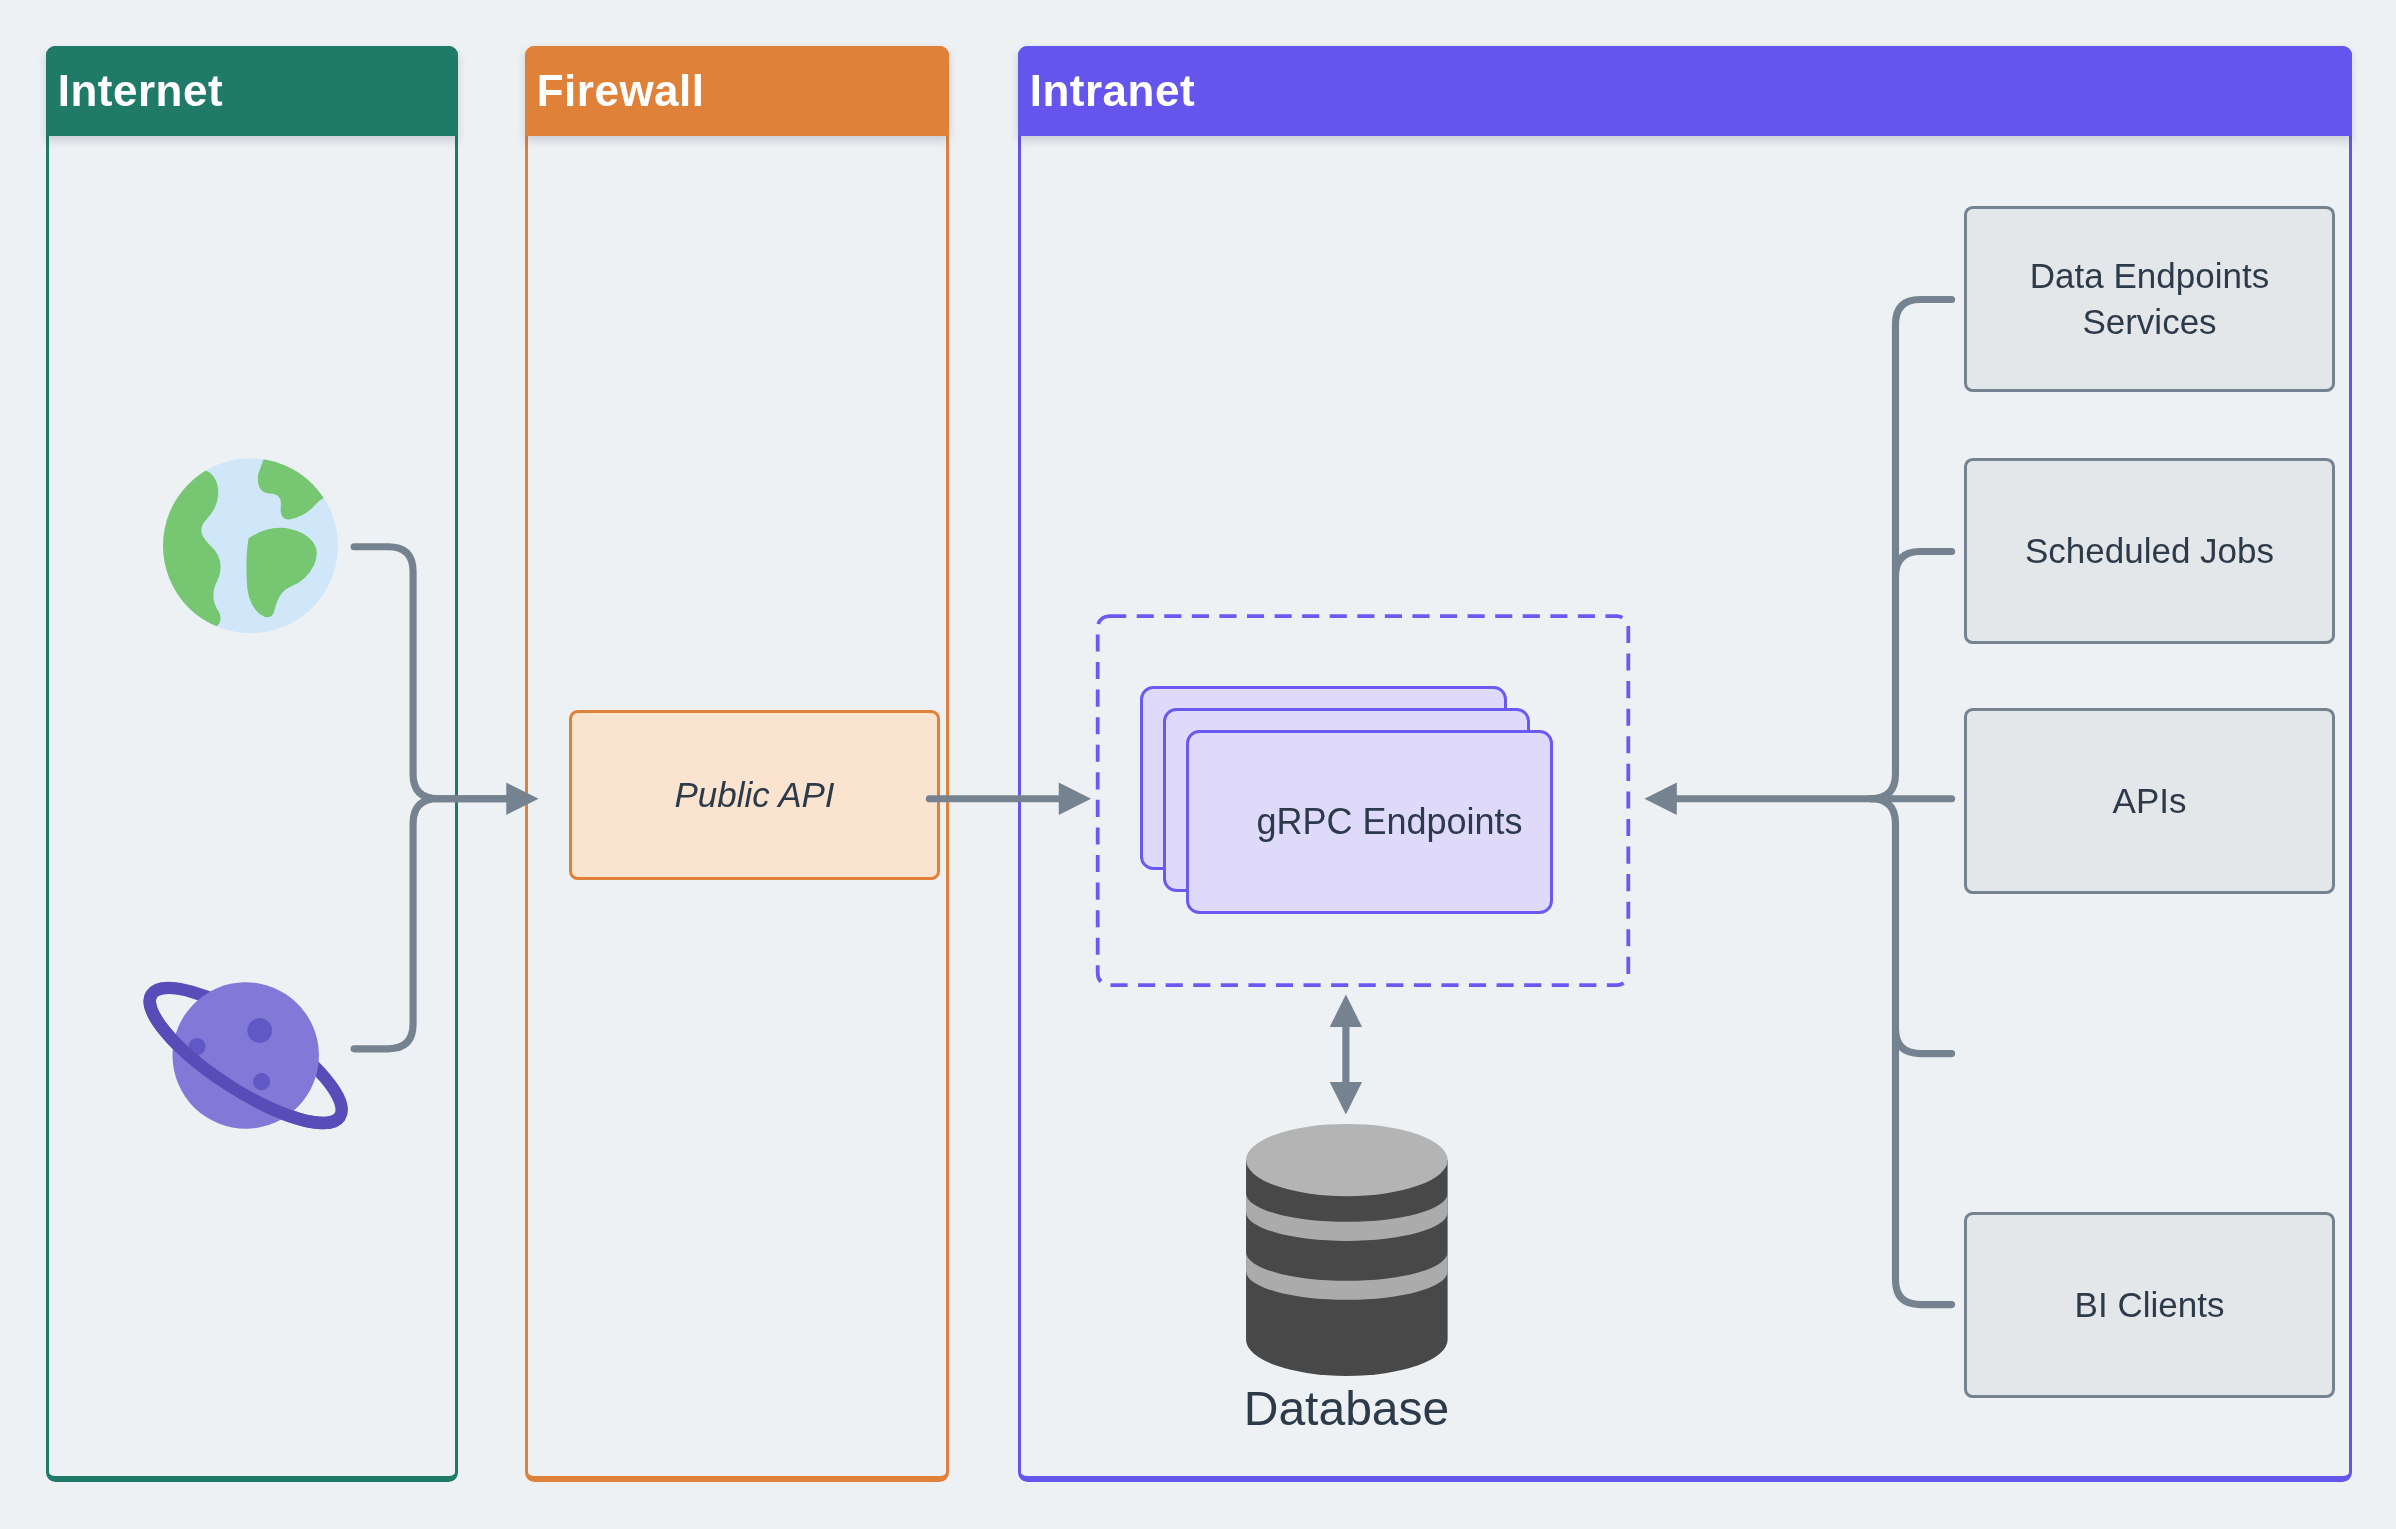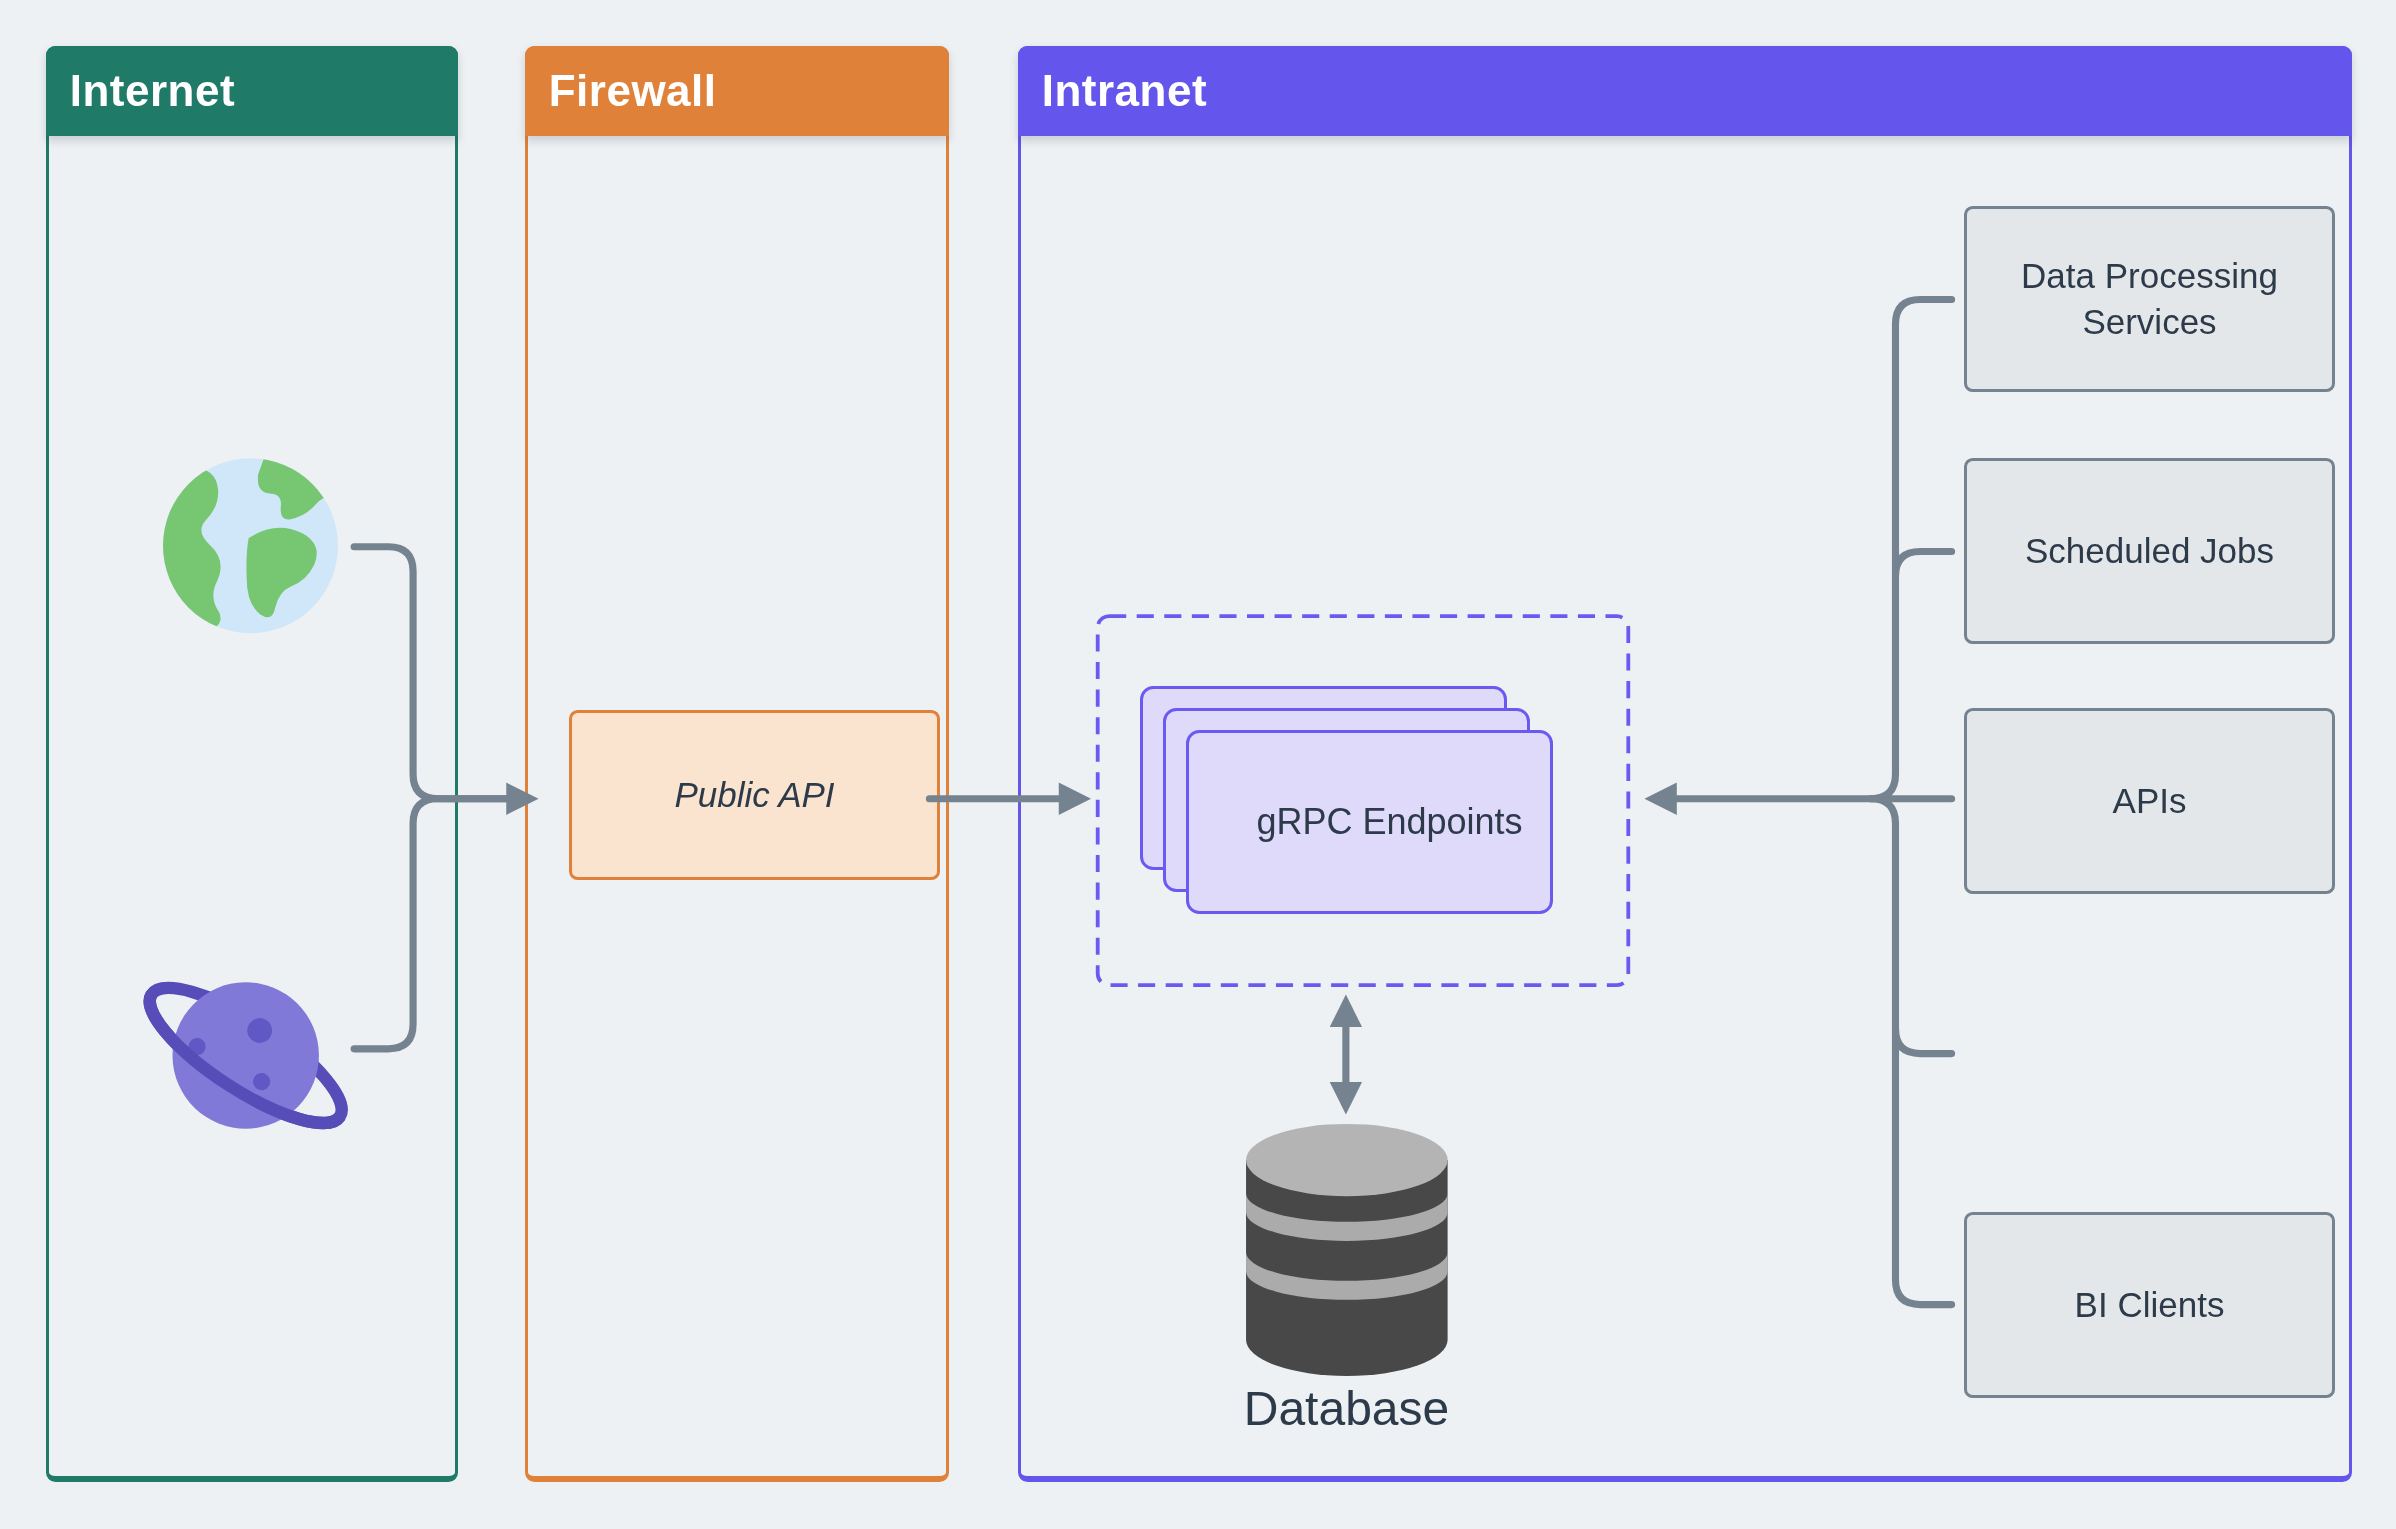--- a/index.html
+++ b/index.html
@@ -19,21 +19,21 @@
 
   .zone{
     position:absolute;top:46px;height:1436px;box-sizing:border-box;
     border:3.3px solid;border-bottom-width:6.7px;border-radius:9.5px;
   }
   .zone-internet{left:46px;width:412px;border-color:var(--green);}
   .zone-firewall{left:525px;width:424px;border-color:var(--orange);}
   .zone-intranet{left:1018px;width:1334px;border-color:var(--purple);}
   .zone-header{
     height:90px;margin:-3.3px -3.3px 0;border-radius:9.5px 9.5px 0 0;
-    display:flex;align-items:center;padding-left:24px;box-sizing:border-box;
+    display:flex;align-items:center;padding-left:12px;box-sizing:border-box;
     font-size:44px;font-weight:bold;color:#fff;letter-spacing:0.5px;
     box-shadow:0 4.8px 8.6px rgba(44,58,73,0.18);
   }
   .zone-internet .zone-header{background:var(--green);}
   .zone-firewall .zone-header{background:var(--orange);}
   .zone-intranet .zone-header{background:var(--purple);}
 
   .node{
     position:absolute;box-sizing:border-box;
     display:flex;align-items:center;justify-content:center;text-align:center;
@@ -95,21 +95,21 @@
     <span>Public API</span>
   </div>
 
   <div class="grpc-card back"></div>
   <div class="grpc-card mid"></div>
   <div class="grpc-card front">
     <span>gRPC Endpoints</span>
   </div>
 
   <div class="node node-consumer consumer-0">
-    <span>Data Processing Services</span>
+    <span>Data Endpoints Services</span>
   </div>
   <div class="node node-consumer consumer-1">
     <span>Scheduled Jobs</span>
   </div>
   <div class="node node-consumer consumer-2">
     <span>APIs</span>
   </div>
   <div class="node node-consumer consumer-4">
     <span>BI Clients</span>
   </div>

